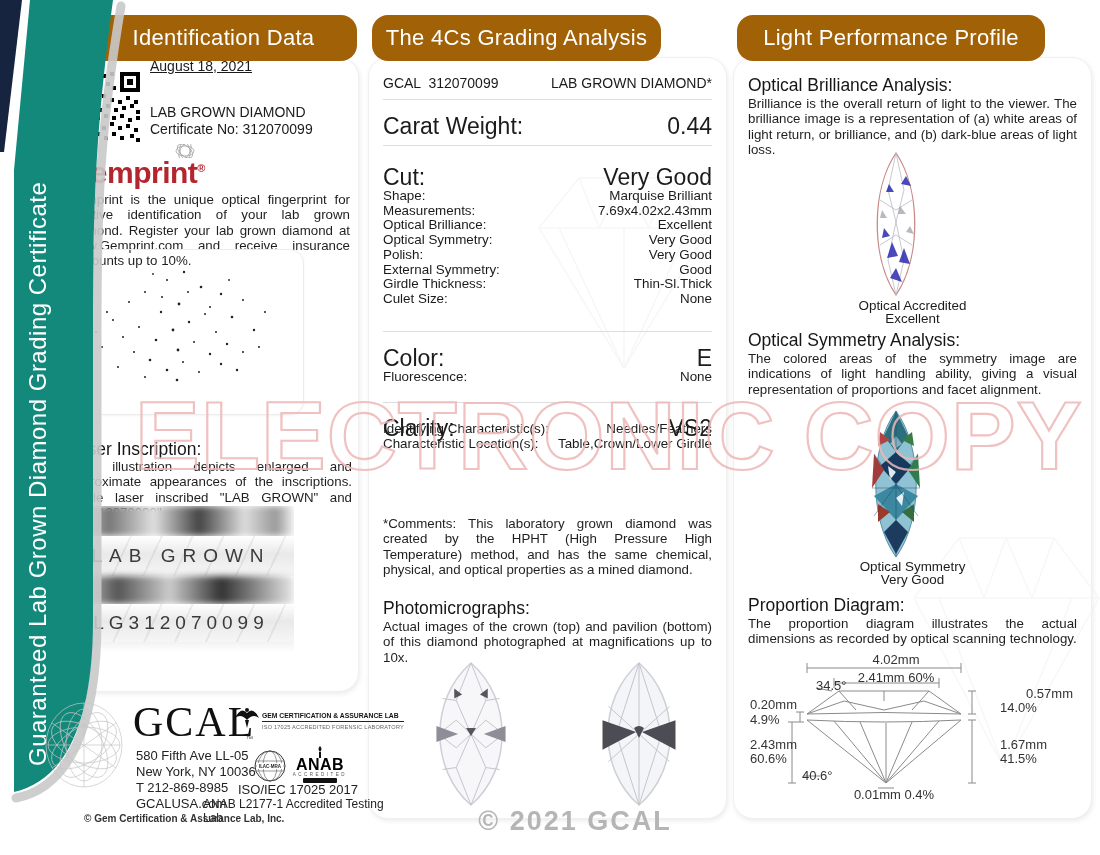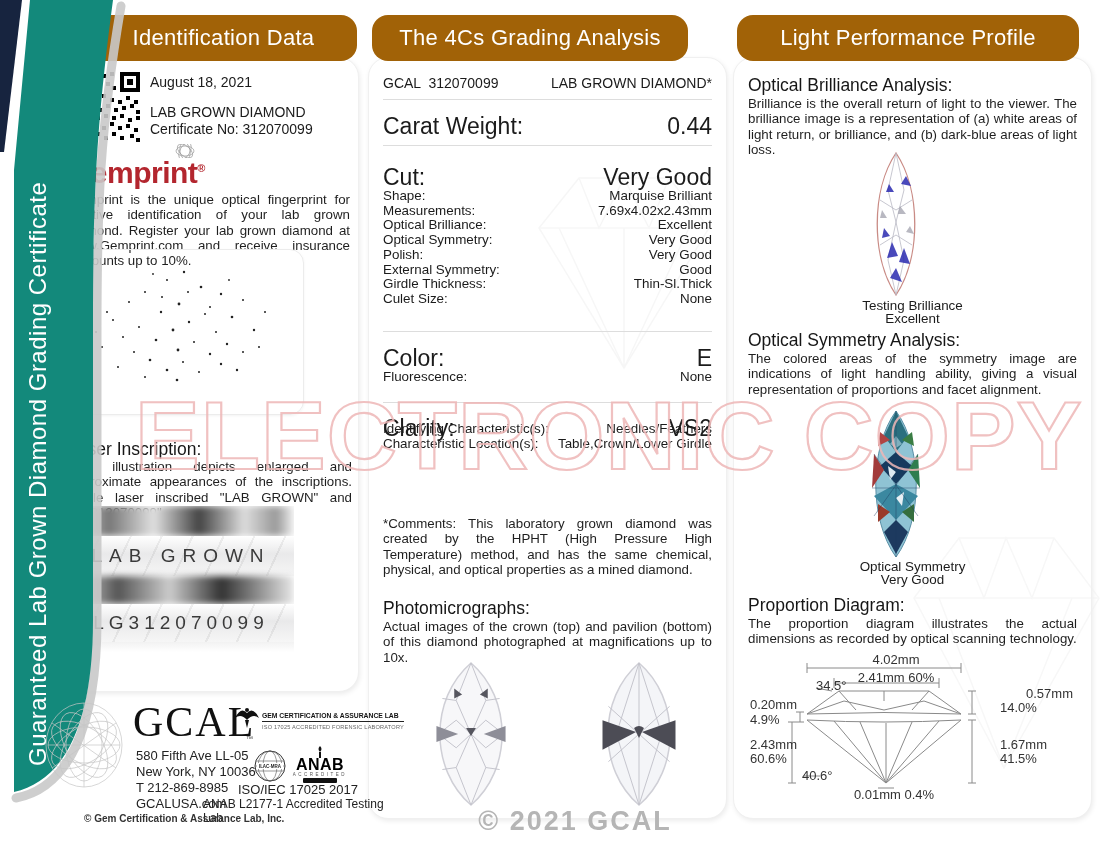--- a/index.html
+++ b/index.html
@@ -56,22 +56,22 @@
 <div class="page">
 
   <svg class="swoosh" width="132" height="855" viewBox="0 0 132 855">
     <path d="M0,0 L22,0 L4,152 L0,152 Z" fill="#17243f"></path>
     <path d="M121,6 C100,130 97,200 97,330 L97,620 C97,728 68,788 16,798" fill="none" stroke="#c9c9c9" stroke-width="9" opacity="0.9" stroke-linecap="round"></path>
     <path d="M30,0 L113,0 C97,120 93,195 93,320 L93,620 C93,722 66,780 14,792 L14,170 Z" fill="#13897B"></path>
   </svg>
   <div class="sidebar-title">Guaranteed Lab Grown Diamond Grading Certificate</div>
 
   <div class="hdr" style="left:90px;width:267px;">Identification Data</div>
-  <div class="hdr" style="left:372px;width:316px;">The 4Cs Grading Analysis</div>
-  <div class="hdr" style="left:737px;width:342px;">Light Performance Profile</div>
+  <div class="hdr" style="left:372px;width:289px;">The 4Cs Grading Analysis</div>
+  <div class="hdr" style="left:737px;width:308px;">Light Performance Profile</div>
 
   <div class="card" style="left:57px;top:57px;width:300px;height:633px;">
 
     <svg class="abs" style="left:10px;top:12px;" width="74" height="74" viewBox="0 0 74 74">
       <rect width="74" height="74" fill="#fff"></rect>
       <g fill="#000">
         <rect x="2" y="2" width="20" height="20"></rect>
           <rect x="52" y="2" width="20" height="20"></rect>
           <rect x="2" y="52" width="20" height="20"></rect>
         <rect x="6" y="6" width="12" height="12" fill="#fff"></rect>
@@ -123,21 +123,21 @@
           <rect x="66" y="58" width="4" height="4"></rect>
         <rect x="28" y="62" width="4" height="4"></rect>
           <rect x="36" y="66" width="4" height="4"></rect>
           <rect x="44" y="62" width="4" height="4"></rect>
         <rect x="52" y="66" width="4" height="4"></rect>
           <rect x="62" y="64" width="4" height="4"></rect>
           <rect x="68" y="68" width="4" height="4"></rect>
       </g>
     </svg>
 
-    <div class="abs idtext" style="left:92px;top:16px;">August 18, 2021</div>
+    <div class="abs idtext" style="left:92px;top:0;text-decoration:underline;">August 18, 2021</div>
     <div class="abs idtext" style="left:92px;top:46px;">LAB GROWN DIAMOND</div>
     <div class="abs idtext" style="left:92px;top:63px;">Certificate No: 312070099</div>
 
     <svg class="abs" style="left:116px;top:86px;" width="22" height="14" viewBox="0 0 22 14">
       <g fill="none" stroke="#9a9a9a" stroke-width=".7">
         <ellipse cx="11" cy="7" rx="9" ry="5"></ellipse>
           <ellipse cx="11" cy="7" rx="9" ry="5" transform="rotate(40 11 7)"></ellipse>
         <ellipse cx="11" cy="7" rx="9" ry="5" transform="rotate(80 11 7)"></ellipse>
           <ellipse cx="11" cy="7" rx="9" ry="5" transform="rotate(120 11 7)"></ellipse>
       </g>
@@ -359,21 +359,21 @@
         <path d="M30,78 L36,86 L28,88 Z"></path>
           <path d="M52,26 L57,36 L47,34 Z"></path>
           <path d="M35,34 L40,42 L32,42 Z"></path>
       </g>
       <g fill="#8a8a99" opacity=".6">
         <path d="M46,56 L52,64 L44,64 Z"></path>
           <path d="M28,60 L33,68 L26,68 Z"></path>
           <path d="M56,76 L60,84 L52,82 Z"></path>
       </g>
     </svg>
-    <div class="caption" style="top:241px;">Testing Brilliance</div>
+    <div class="caption" style="top:241px;">Optical Accredited</div>
     <div class="caption" style="top:254px;">Excellent</div>
 
     <div class="abs h-section" style="left:14px;top:272px;">Optical Symmetry Analysis:</div>
     <div class="abs body-txt" style="left:14px;right:14px;top:293px;">The colored areas of the symmetry image are indications of light handling ability, giving a visual representation of proportions and facet alignment.</div>
 
     <svg class="abs" style="left:116px;top:350px;" width="92" height="152" viewBox="0 0 92 152">
       <path d="M46,3 C73,40 73,112 46,149 C19,112 19,40 46,3 Z" fill="#8fc3d4" stroke="#5a8fa6" stroke-width="1"></path>
       <g>
         <path d="M46,3 L58,28 L46,44 L34,28 Z" fill="#2b6f7f"></path>
         <path d="M46,44 L62,58 L46,76 L30,58 Z" fill="#163a5e"></path>

